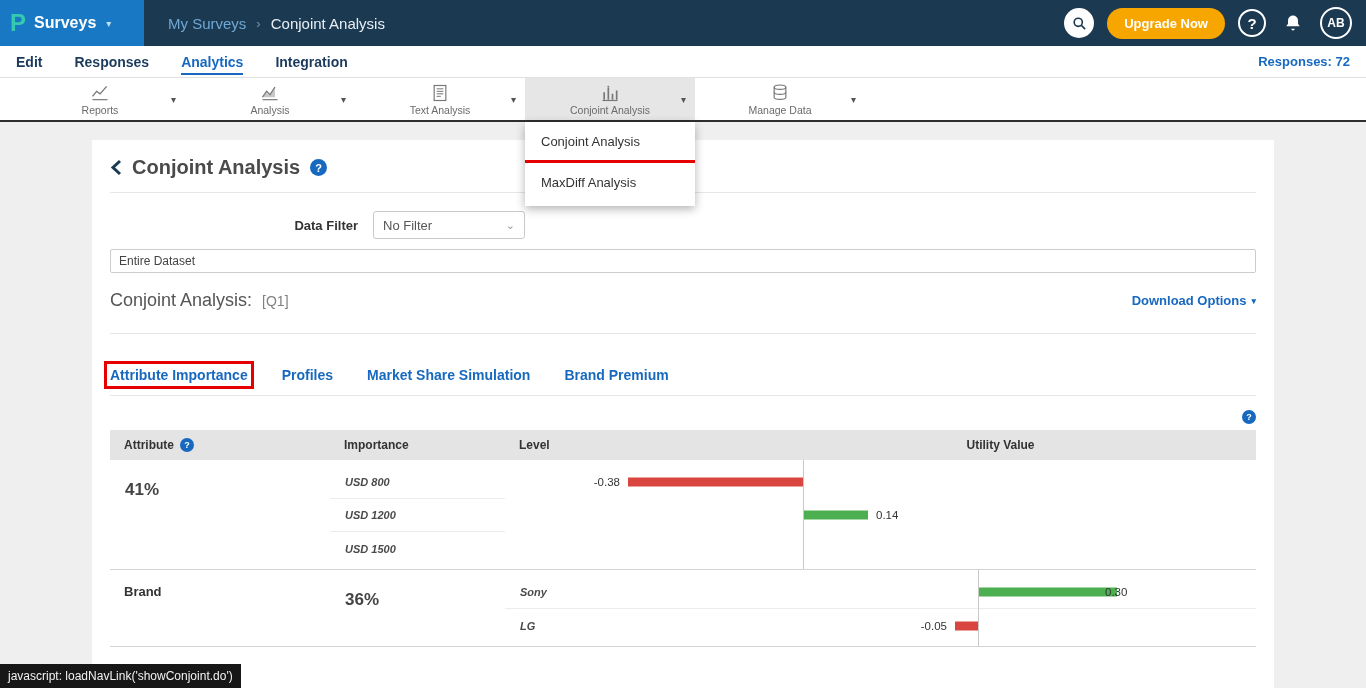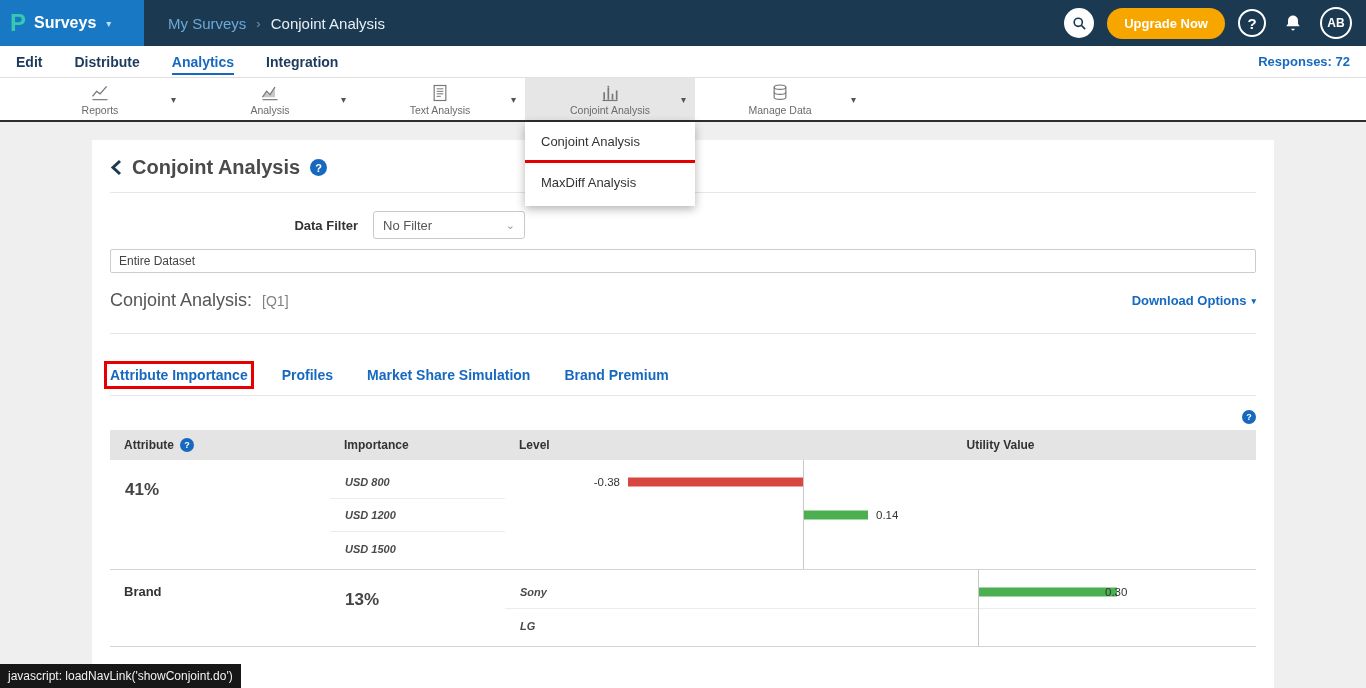--- a/index.html
+++ b/index.html
@@ -125,21 +125,21 @@
           <path d="M10 19a2 2 0 0 0 4 0z" fill="#fff"></path>
         </svg>
     </div>
     <div class="avatar">AB</div>
   </div>
 </header>
 
 <nav class="subnav">
   <div style="display:flex;gap:32px;">
       <div class="subnav-item">Edit</div>
-      <div class="subnav-item">Distribute</div>
+      <div class="subnav-item">Responses</div>
       <div class="subnav-item active">Analytics</div>
       <div class="subnav-item">Integration</div>
     </div>
   <span class="responses">Responses: 72</span>
 </nav>
 
 <div class="toolbar">
   <div style="display:flex;">
       <div class="tool-item">
         <span class="tool-icon">
@@ -278,31 +278,35 @@
                   <span class="bar-label pos" style="left:306px">0.14</span>
                 </div>
               </div>
               <div class="level-row">
                 <div class="level-name">USD 1500</div>
               </div>
             </div>
           </div>
           <div class="tgroup">
             <div class="cell-attr">Brand</div>
-            <div class="cell-imp">13%</div>
+            <div class="cell-imp">36%</div>
             <div class="levels">
               <div class="level-row">
                 <div class="level-name">Sony</div>
                 <div class="chart-cell">
                   <div class="bar pos" style="left:234px;width:138px;background:#4caf50"></div>
                   <span class="bar-label pos" style="left:360px">0.30</span>
                 </div>
               </div>
               <div class="level-row">
                 <div class="level-name">LG</div>
+                <div class="chart-cell">
+                  <div class="bar neg" style="left:210px;width:23px;background:#d9453f"></div>
+                  <span class="bar-label neg" style="left:150px;width:52px;text-align:right">-0.05</span>
+                </div>
               </div>
             </div>
           </div>
         </div>
     </div>
 
   </div>
 </main>
 
 <div class="status-tip">javascript: loadNavLink('showConjoint.do')</div>

